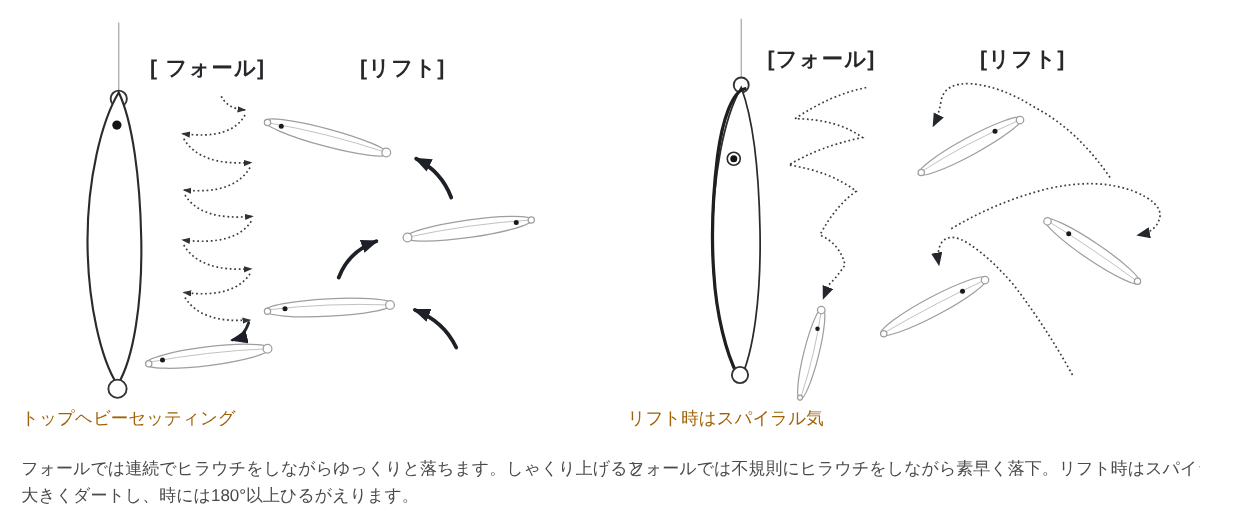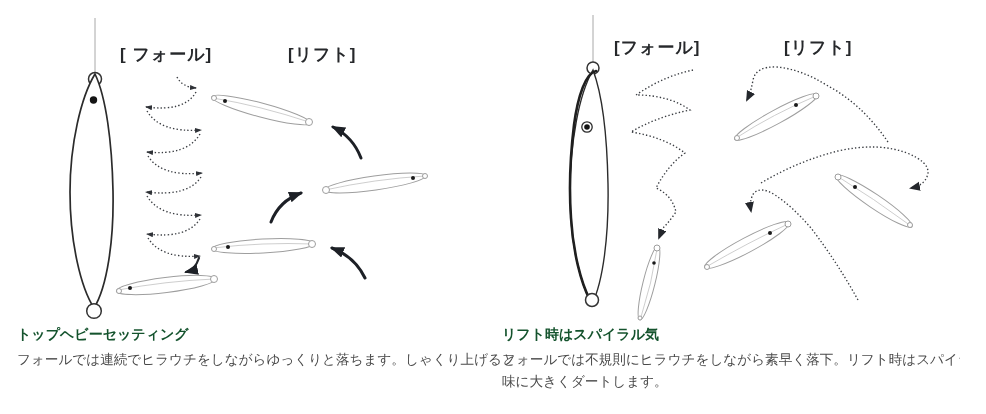--- a/index.html
+++ b/index.html
@@ -12,21 +12,21 @@
   .panel.right{left:506px;}
   svg{display:block;}
   svg text.dlabel{
     font-family:"Liberation Sans","DejaVu Sans",sans-serif;
     font-size:17px;font-weight:600;fill:#26282b;letter-spacing:1px;
   }
   .caption{position:absolute;top:327px;color:#464646;}
   .caption.left{left:17px;width:478px;}
   .caption.right{left:502px;width:484px;}
   .caption h3{
-    margin:0 0 7px 0;font-size:14px;line-height:15px;font-weight:bold;color:#14532d;
+    margin:0 0 22px 0;font-size:14px;line-height:15px;font-weight:normal;color:#a16207;
   }
   .caption .bodyline{
     font-size:13.6px;line-height:22px;white-space:nowrap;color:#4a4a4a;
   }
   
   .fline{stroke:#a8a8a8;stroke-width:1;}
   .mainbody{fill:#ffffff;stroke:#2b2b2b;stroke-width:1.7;}
   .keel{fill:none;stroke:#1f1f1f;stroke-width:2.6;stroke-linecap:round;}
   .ring-main{fill:#ffffff;stroke:#333333;stroke-width:1.5;}
   .eye-main{fill:#141414;}
@@ -174,21 +174,21 @@
         <circle class="ringsm" cx="282" cy="224" r="3"></circle>
         <circle class="ringsm" cx="201" cy="267" r="2.5"></circle>
         <circle class="eyesm" cx="264" cy="233" r="2"></circle>
       </g>
     </svg>
   </div>
 
   <div class="caption left">
     <h3>トップヘビーセッティング</h3>
     <div class="bodyline">フォールでは連続でヒラウチをしながらゆっくりと落ちます。しゃくり上げると</div>
+    <div class="bodyline">大きくダートし、時には180°以上ひるがえります。</div>
   </div>
 
   <div class="caption right">
     <h3>リフト時はスパイラル気</h3>
     <div class="bodyline">フォールでは不規則にヒラウチをしながら素早く落下。リフト時はスパイラル気</div>
-    <div class="bodyline">味に大きくダートします。</div>
   </div>
 
 </div>
 
 </body></html>

